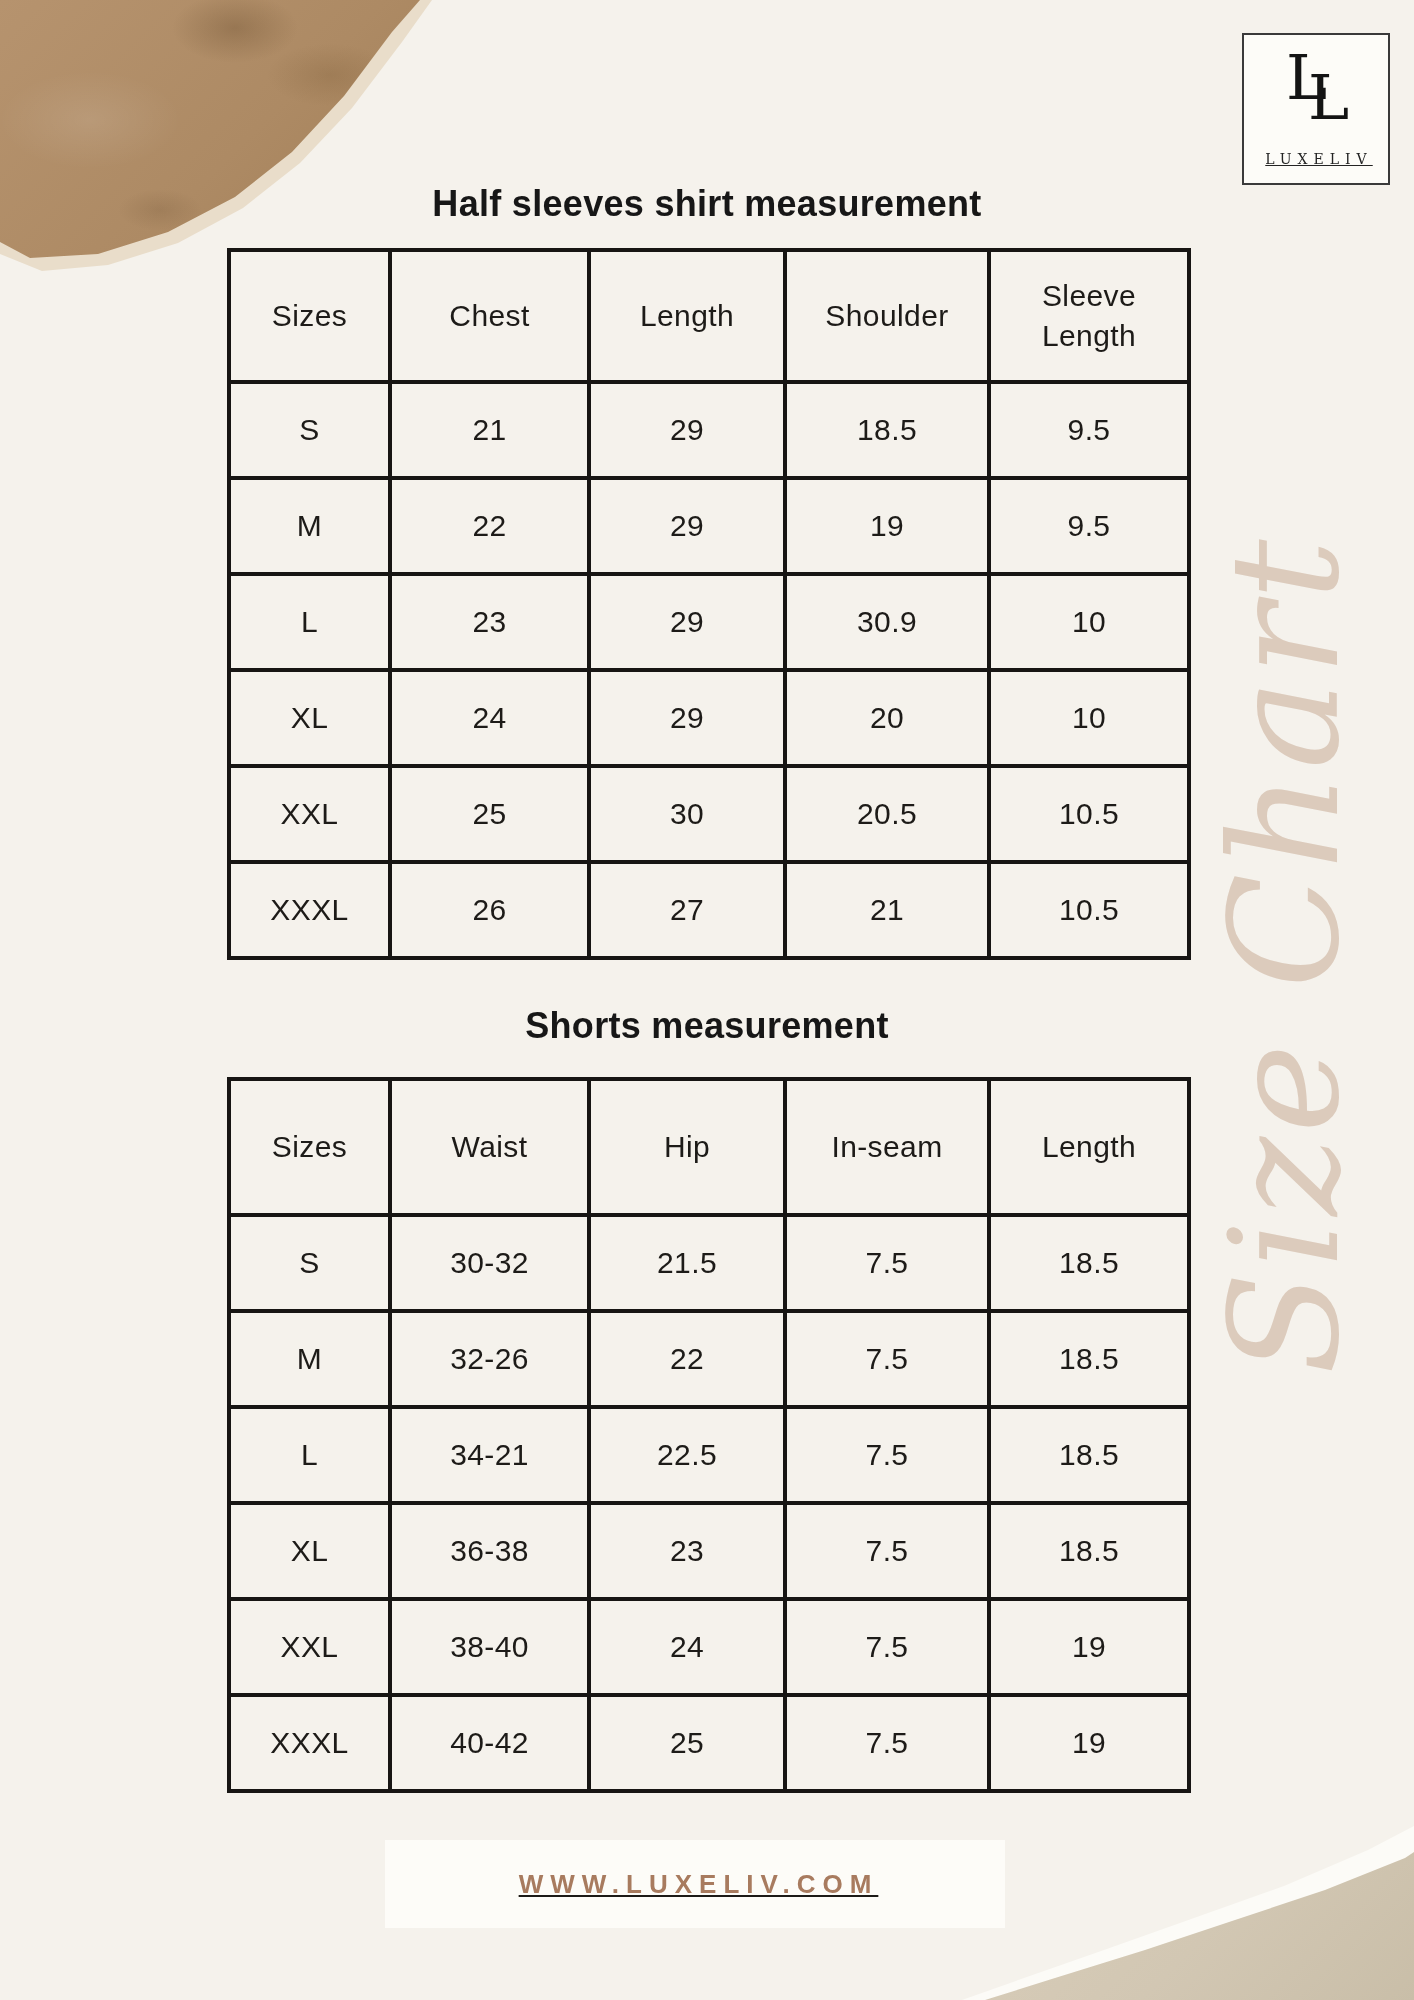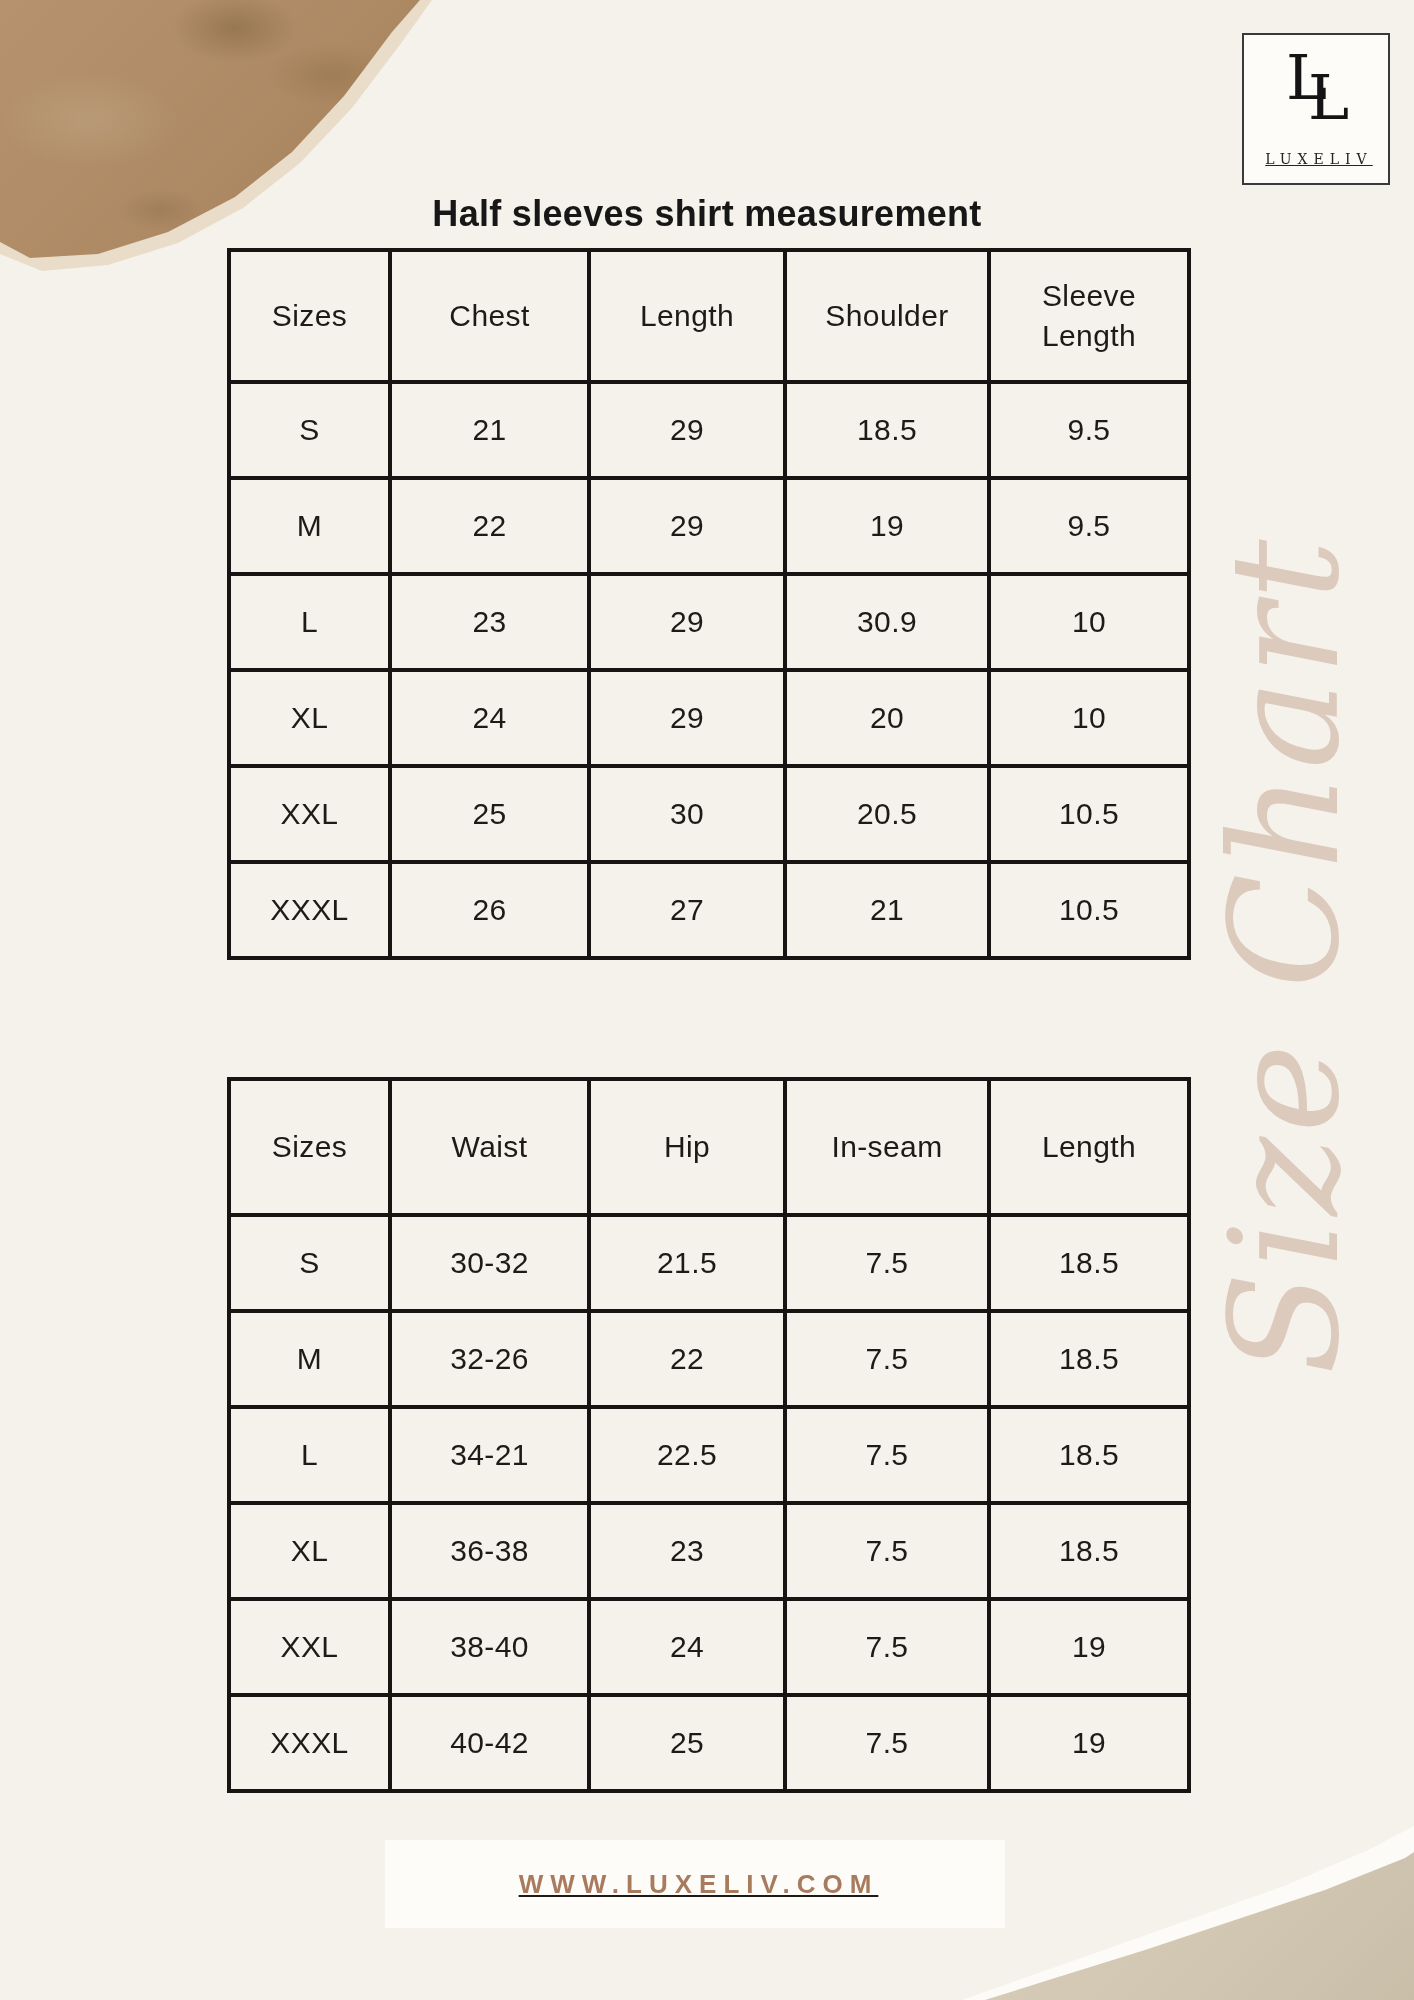--- a/index.html
+++ b/index.html
@@ -78,21 +78,21 @@
     font-family:"DejaVu Serif", serif;font-size:14px;letter-spacing:6px;
     color:#232323;text-indent:6px;text-decoration:underline;
   }
 
   
   .tbl-title{
     position:absolute;left:227px;width:960px;margin:0;text-align:center;
     font-size:36px;line-height:40px;font-weight:600;color:#171717;
     letter-spacing:.3px;
   }
-  .t1-title{top:194px;text-align:center;}
+  .t1-title{top:184px;text-align:center;}
   .t2-title{top:1006px;}
 
   
   .mtable{position:absolute;border-collapse:collapse;table-layout:fixed;background:transparent;}
   .t1{left:227px;top:248px;width:960px;height:710px;}
   .t2{left:227px;top:1077px;width:960px;height:713px;}
   .mtable col.c1{width:161px;}
   .mtable col.c2{width:199px;}
   .mtable col.c3{width:196px;}
   .mtable col.c4{width:204px;}
@@ -193,20 +193,21 @@
         <tr>
           <td>XXXL</td>
           <td>26</td>
           <td>27</td>
           <td>21</td>
           <td>10.5</td>
         </tr>
       </tbody>
   </table>
 
+  <h2 class="tbl-title t2-title">Shorts measurement</h2>
   <table class="mtable t2">
     <colgroup>
         <col class="c1">
         <col class="c2">
         <col class="c3">
         <col class="c4">
         <col class="c5">
       </colgroup>
     <thead>
         <tr>

